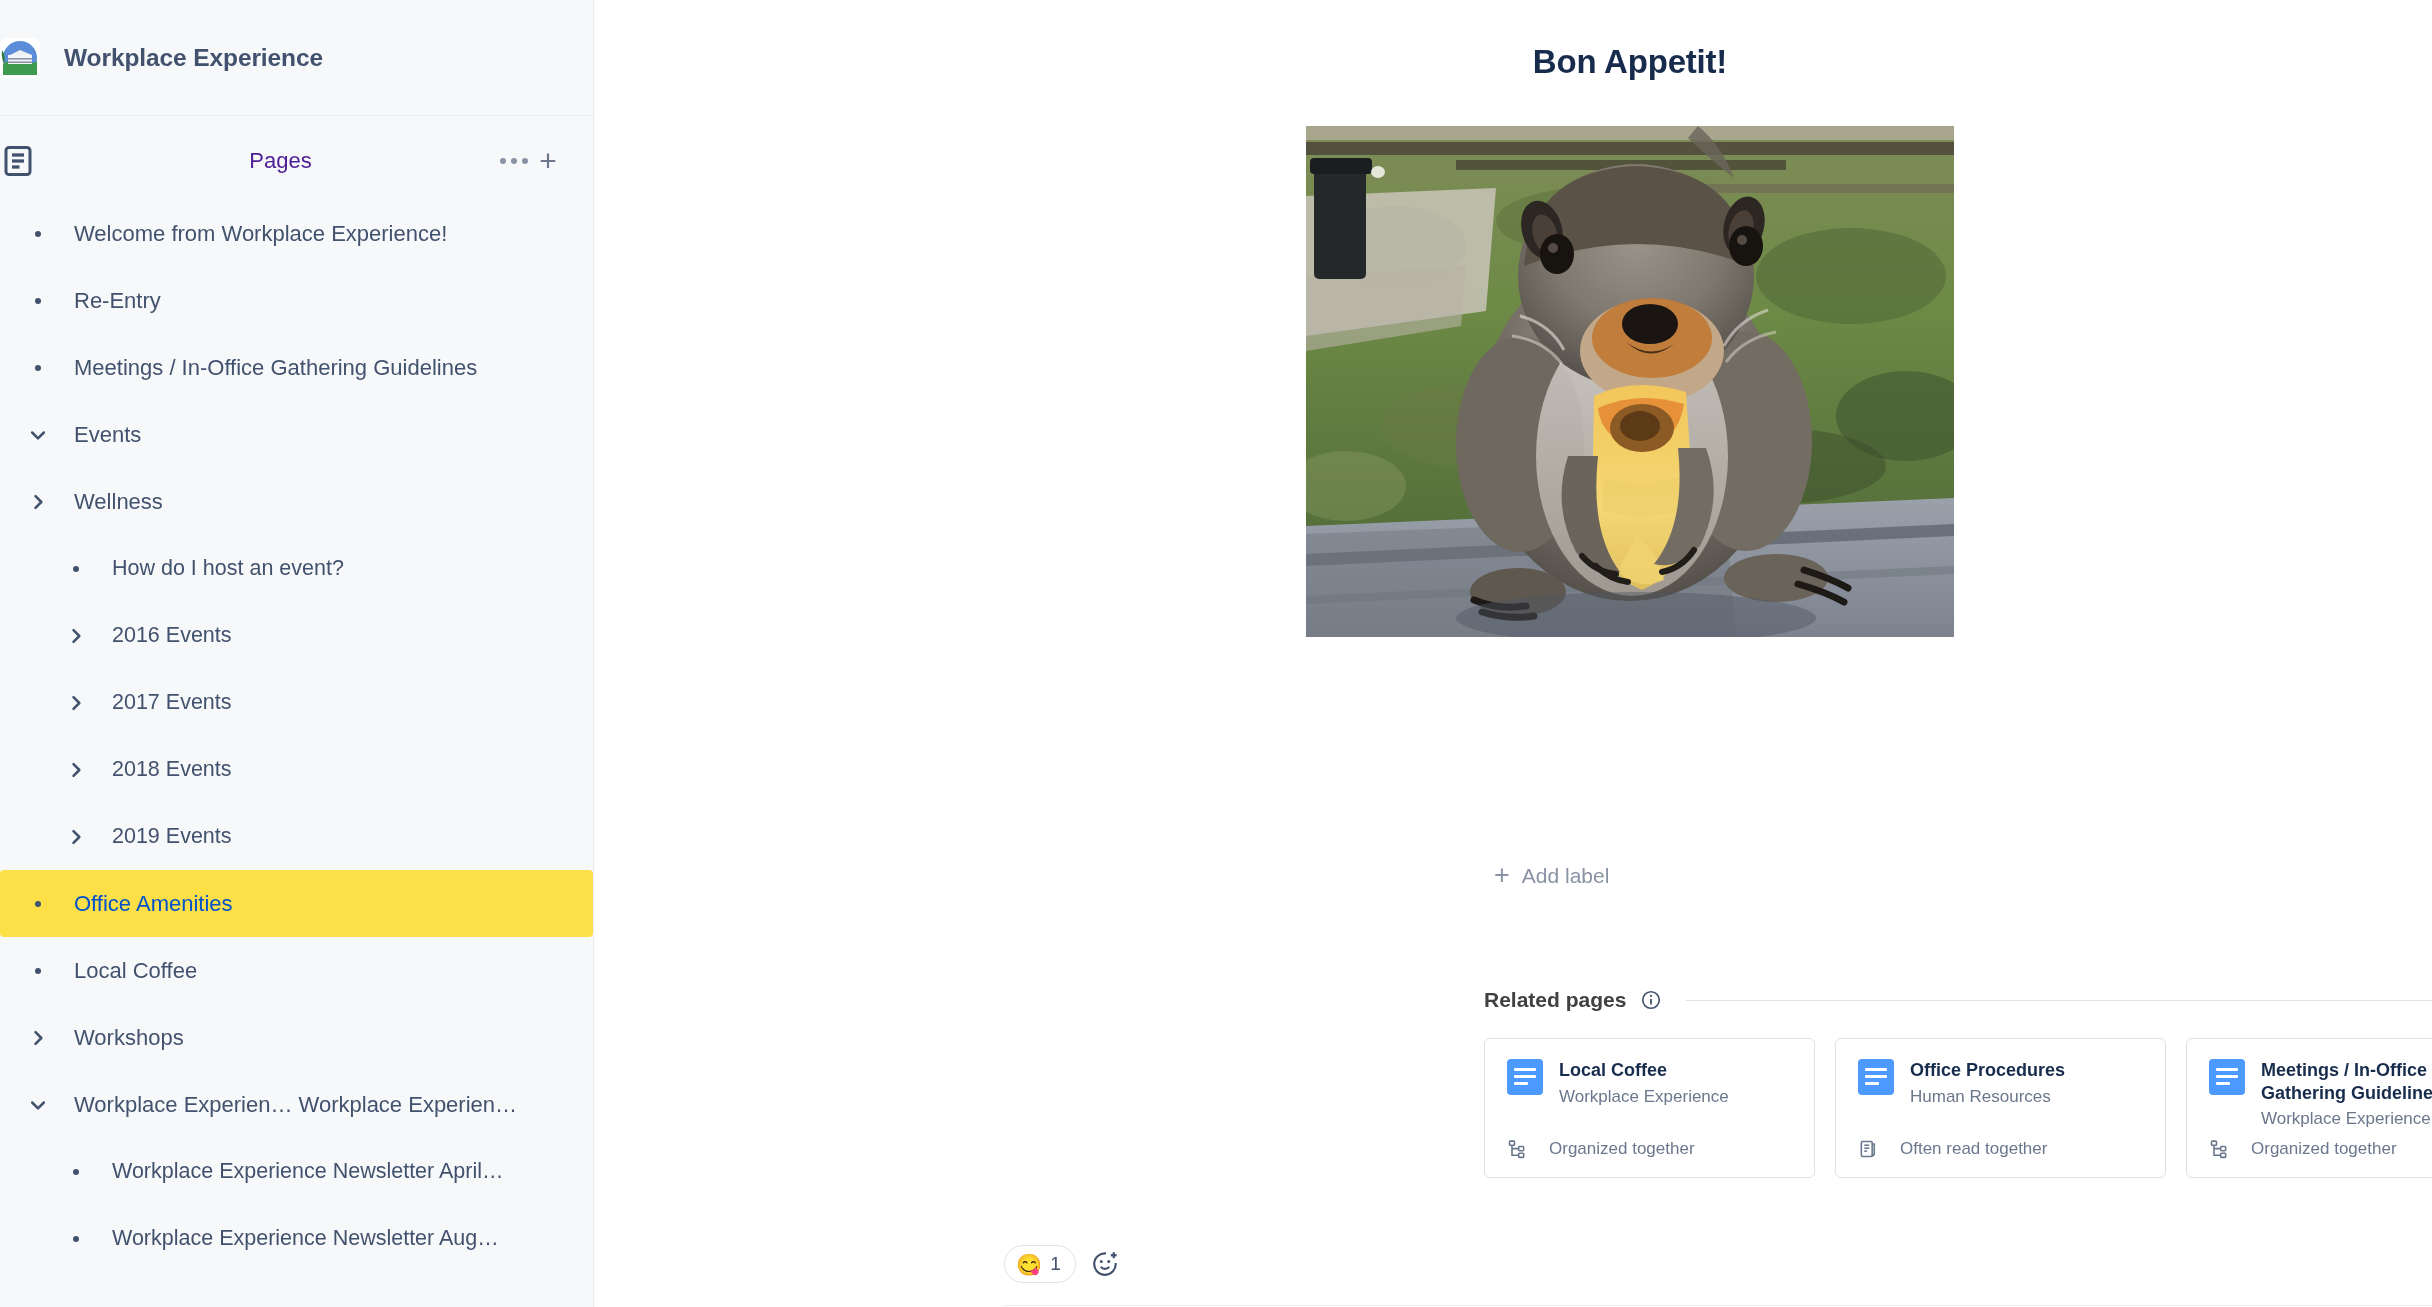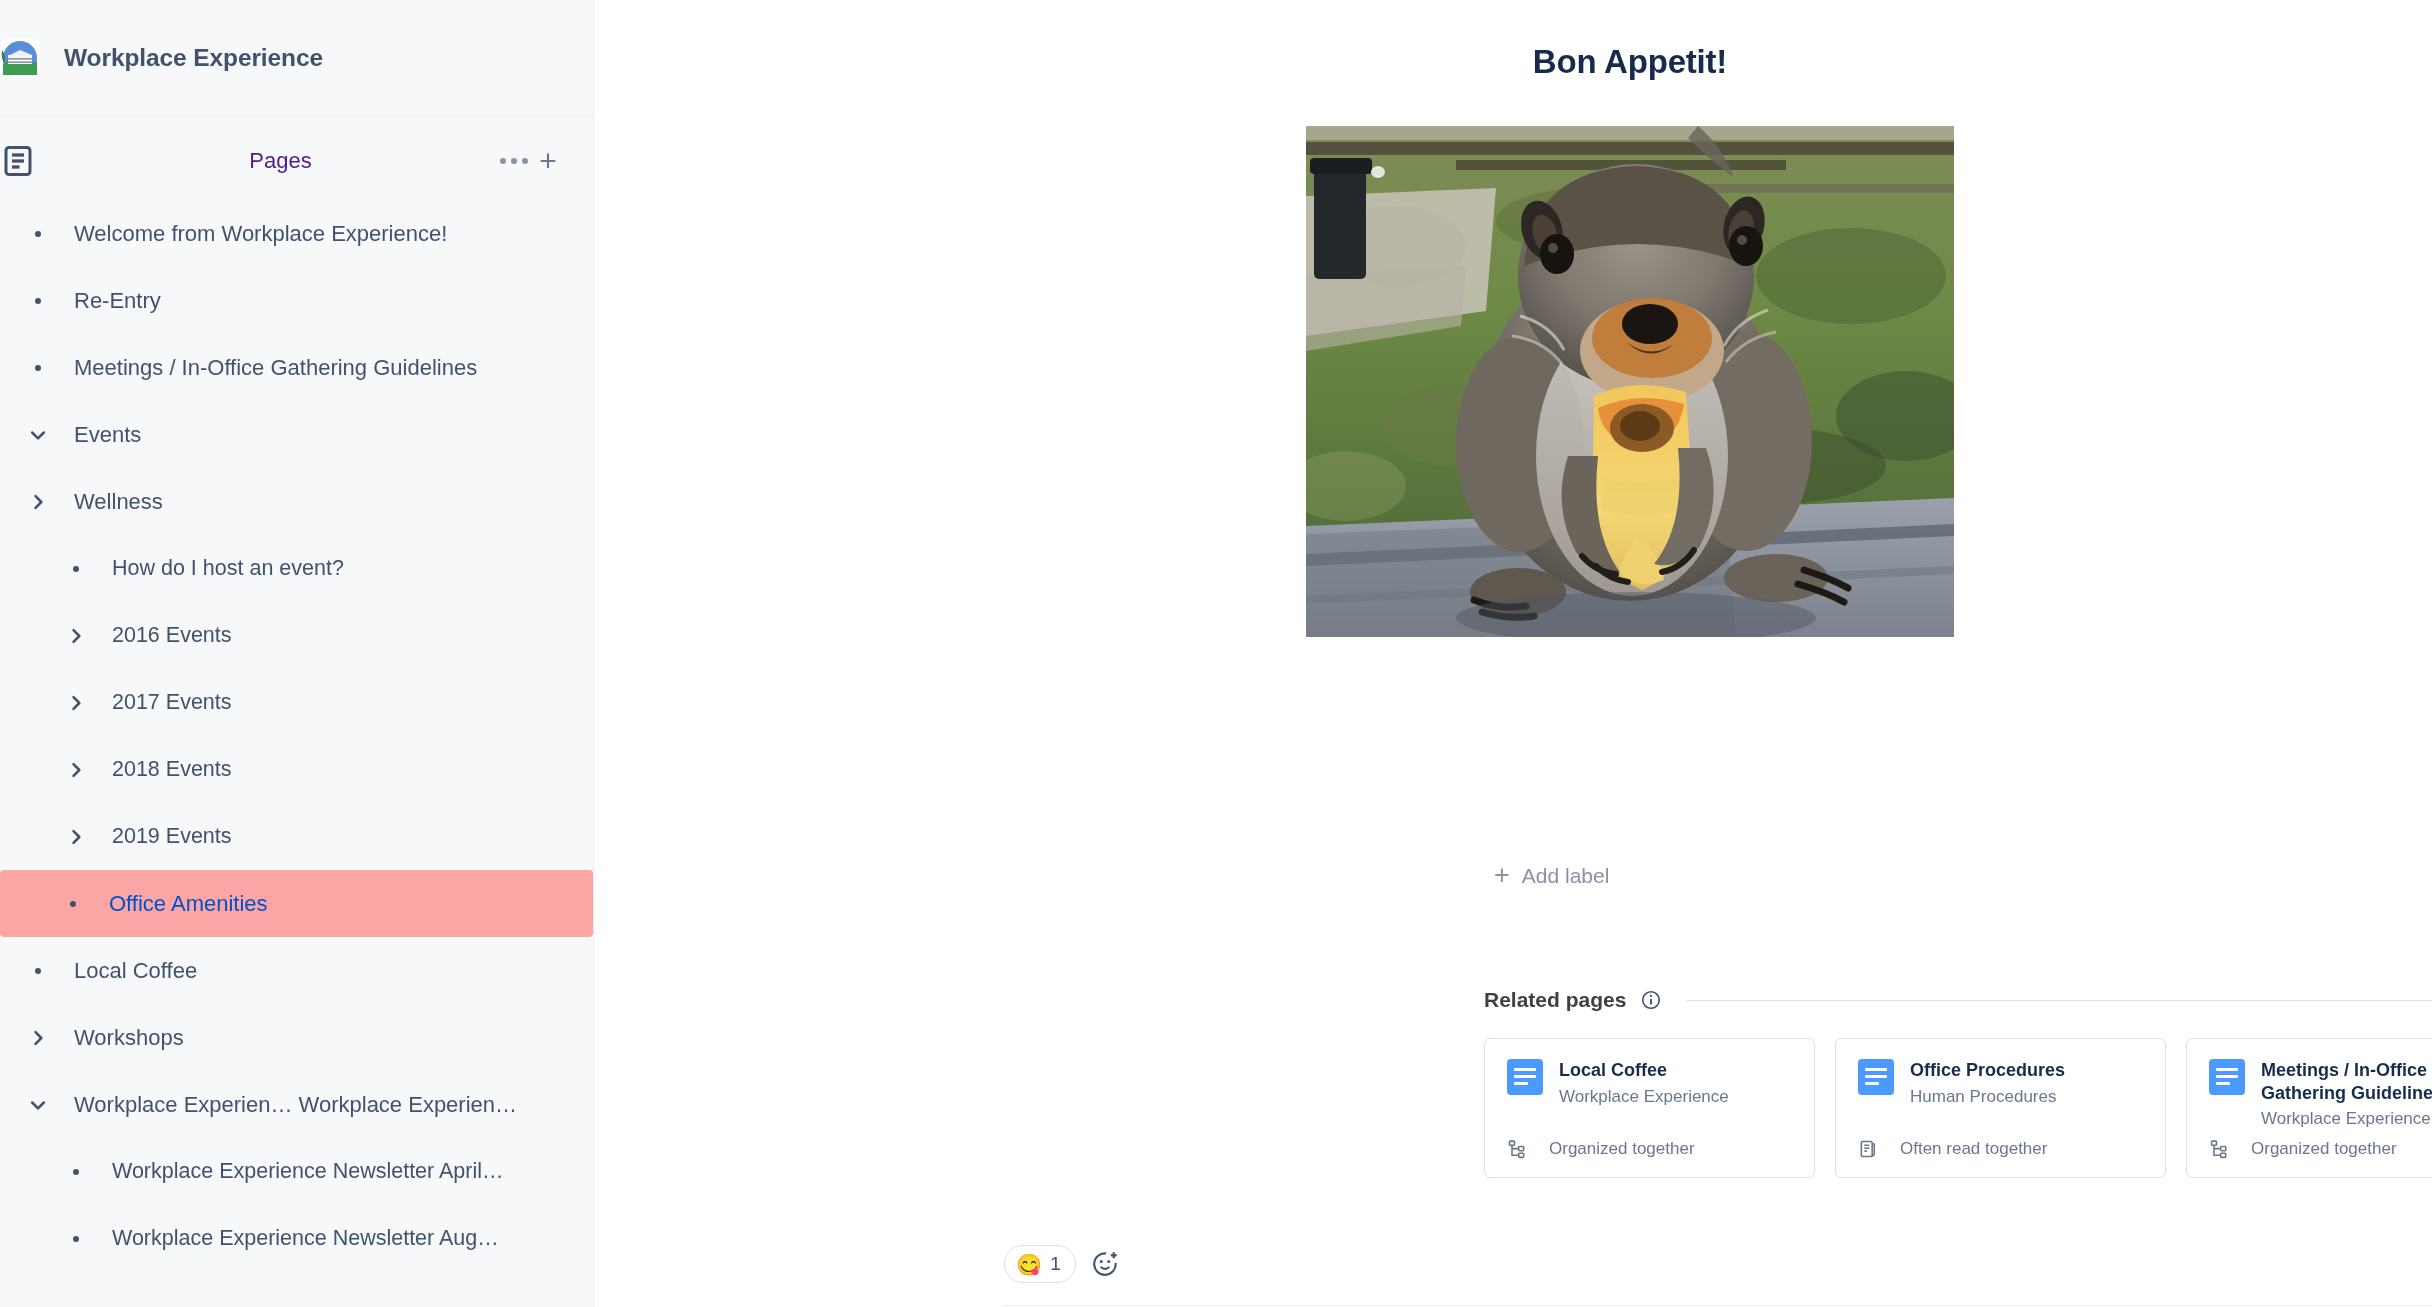--- a/index.html
+++ b/index.html
@@ -80,21 +80,21 @@
   .nav-list { padding-top: 6px; }
   .nav-item {
     display: flex;
     align-items: center;
     height: 67px;
     font-size: 22px;
     color: #42526E;
     white-space: nowrap;
     padding-right: 14px;
   }
-  .nav-item.selected { background: #fca5a5; border-radius: 4px; padding-left: 35px; }
+  .nav-item.selected { background: #fde047; border-radius: 4px; }
   .nav-item.selected .nav-label { color: #0052CC; font-weight: 400; }
   .nav-bullet {
     width: 36px; flex: 0 0 36px;
     display: flex; align-items: center; justify-content: center;
   }
   .nav-bullet i { width: 6px; height: 6px; border-radius: 50%; background: #42526E; display: block; }
   .nav-chev {
     width: 36px; flex: 0 0 36px;
     display: flex; align-items: center; justify-content: center;
     color: #42526E;
@@ -602,21 +602,21 @@
           </div>
           <div class="card">
             <div class="card-top">
               <span class="doc-icon">
                 <span></span>
                 <span></span>
                 <span></span>
               </span>
               <div>
                 <div class="card-title">Office Procedures</div>
-                <div class="card-space">Human Procedures</div>
+                <div class="card-space">Human Resources</div>
               </div>
             </div>
             <div class="card-foot">
               <span class="fi"><svg viewBox="0 0 24 24" width="20" height="20" fill="none" stroke="currentColor" stroke-width="1.9">
                   <rect x="4" y="3" width="13" height="18" rx="1.5"></rect>
                   <path d="M17 6h2.5v12.5L17 21"></path>
                   <line x1="7.5" y1="7.5" x2="13.5" y2="7.5"></line>
                   <line x1="7.5" y1="11" x2="13.5" y2="11"></line>
                   <line x1="7.5" y1="14.5" x2="11" y2="14.5"></line>
                 </svg></span>

